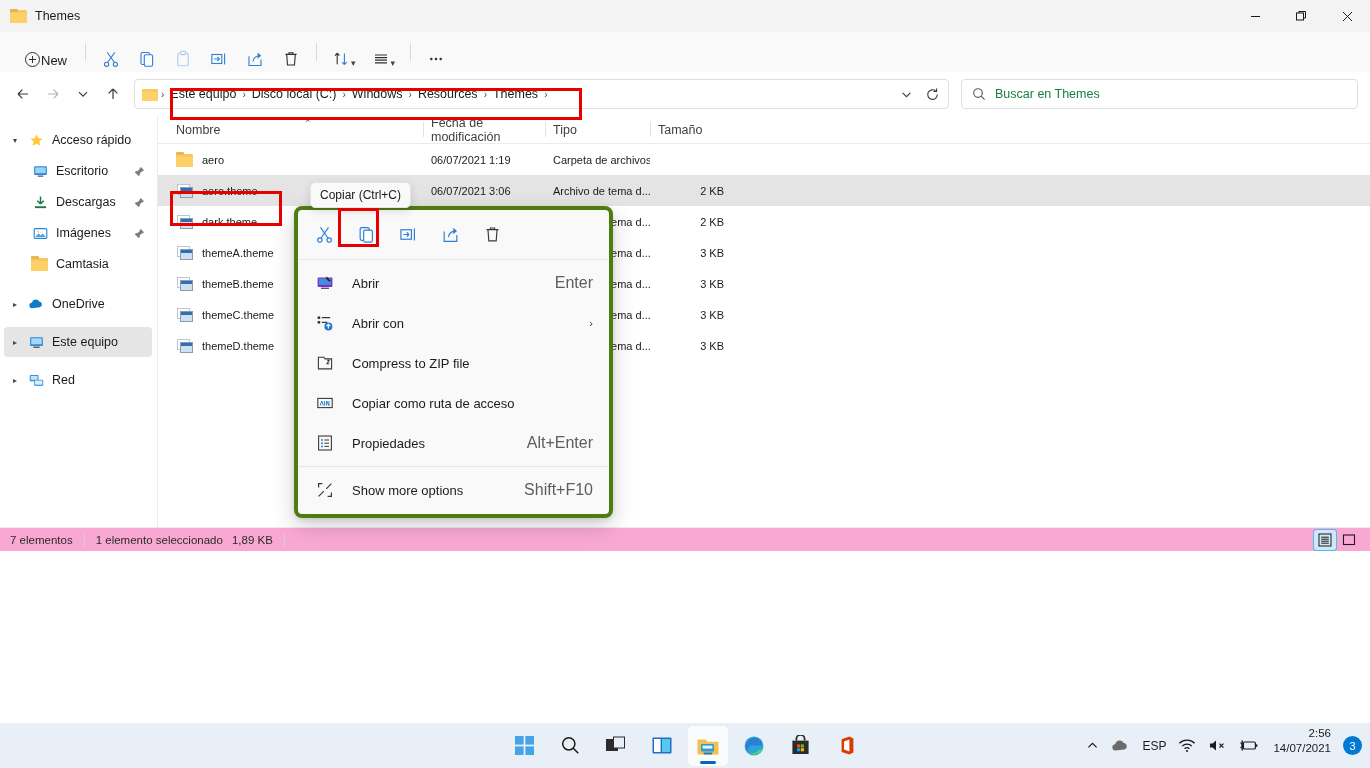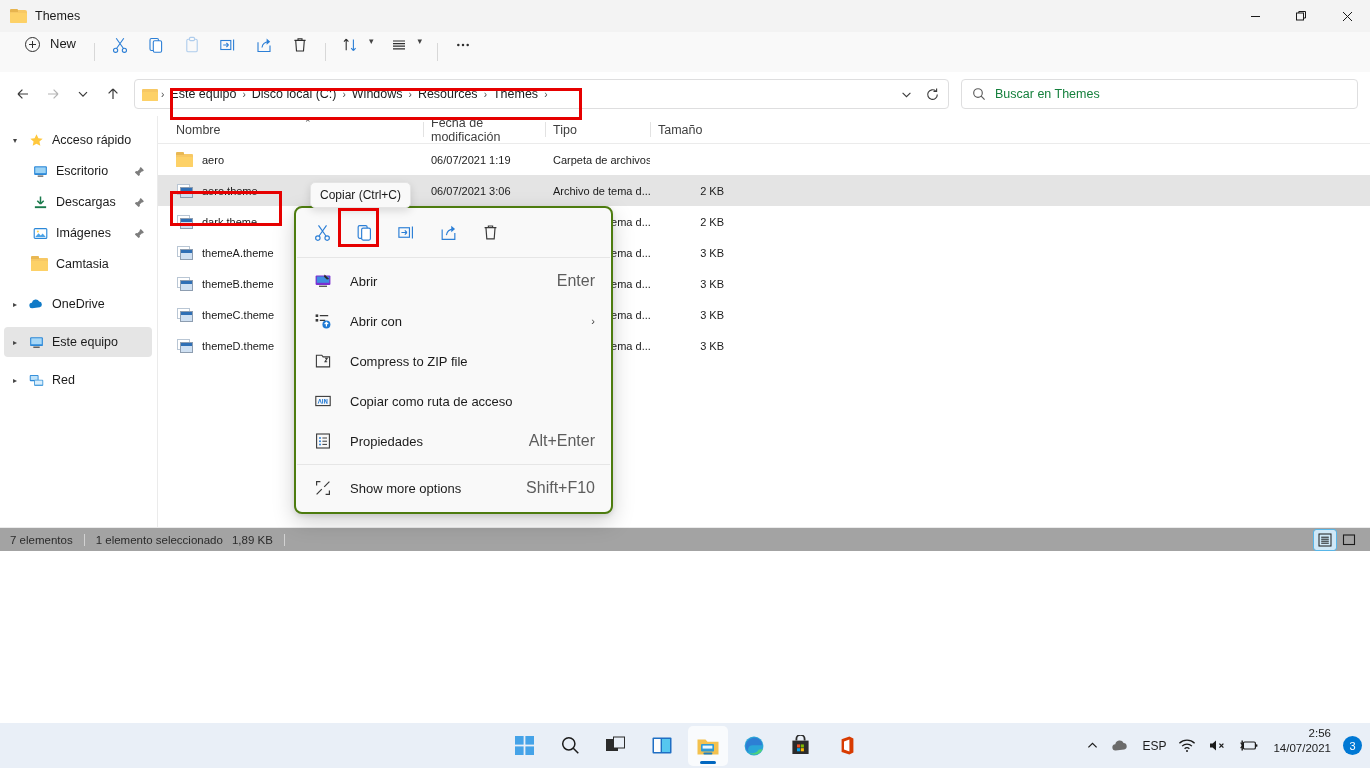--- a/index.html
+++ b/index.html
@@ -41,22 +41,22 @@
   .wc { width:46px; height:32px; display:flex; align-items:center; justify-content:center;
         font-size:11px; color:#1a1a1a; }
   .wc svg { display:block; }
 
   
   .toolbar {
     height:40px; background:#f9f9f9; display:flex; align-items:center;
     padding-left:16px; gap:0px; flex:0 0 40px;
   }
   .tbtn {
-    height:32px; min-width:36px; display:flex; align-items:flex-start; justify-content:center;
-    border-radius:4px; gap:9px; padding:0 8px; cursor:default;
+    height:32px; min-width:36px; display:flex; align-items:flex-end; justify-content:center;
+    border-radius:4px; gap:0; padding:0 8px; cursor:default;
   }
   .tbtn.newbtn { padding:0 11px 0 8px; }
   .tbtn.disabled { opacity:.36; }
   .tbtn-label { font-size:13px; color:#1b1b1b; }
   .tsep { width:1px; height:18px; background:#d8d8d8; margin:0 7px; }
   .chev { font-size:9px; color:#444; margin-left:1px; }
 
   
   .addrrow { height:44px; display:flex; align-items:center; padding:0 12px 0 8px; gap:0; flex:0 0 44px; background:#ffffff;}
   .navbtn { width:30px; height:30px; display:flex; align-items:center; justify-content:center;
@@ -126,31 +126,31 @@
   .ic-folder .t { position:absolute; left:0; top:0px; width:8px; height:3px; background:#e9b853; border-radius:1px 1px 0 0;}
   .ic-folder .f { position:absolute; left:0; top:5px; width:17px; height:10px; background:#fdd167; border-radius:1px;}
   
   .ic-theme .sh { position:absolute; left:1px; top:1px; width:13px; height:11px; background:#ffffff; border:1px solid #b9c6d4;}
   .ic-theme .mn { position:absolute; left:4px; top:4px; width:13px; height:11px; background:#ffffff; border:1px solid #8d9db0;}
   .ic-theme .bar { position:absolute; left:5px; top:5px; width:11px; height:3px; background:#2f6fb5;}
   .ic-theme .bdy { position:absolute; left:5px; top:8px; width:11px; height:6px; background:#cfe0f2;}
 
   
   .statusbar { height:24px; flex:0 0 24px; display:flex; align-items:center; padding:0 10px;
-               border-top:1px solid #ebebeb; background:#a3a3a3; position:relative; }
+               border-top:1px solid #ebebeb; background:#f9a8d4; position:relative; }
   .st { font-size:11.5px; color:#2b2b2b; }
   .stsep { width:1px; height:12px; background:#d2d2d2; margin:0 11px; }
   .viewtoggle { position:absolute; right:10px; display:flex; gap:2px; align-items:center; }
   .vbtn { width:22px; height:20px; display:flex; align-items:center; justify-content:center; border-radius:2px; }
   .vbtn.active { background:#cfe8f7; outline:1px solid #58b6e8; }
 
   
   .ctxmenu {
     position:absolute; left:294px; top:206px; width:319px;
-    background:#f9f9f9; border:2px solid #4d7c0f; border-radius:8px;
+    background:#f9f9f9; border:4px solid #4d7c0f; border-radius:8px;
     box-shadow:0 8px 22px rgba(0,0,0,.18), 0 2px 5px rgba(0,0,0,.10);
     padding:4px 0 4px 0; z-index:40;
   }
   .ctx-iconrow { display:flex; align-items:center; padding:3px 6px 5px 6px; gap:2px; }
   .ctx-ibtn { width:40px; height:34px; display:flex; align-items:center; justify-content:center;
               border-radius:4px; position:relative; }
   .ctx-div { height:1px; background:#e6e6e6; margin:3px 1px; }
   .ctx-item { height:40px; display:flex; align-items:center; padding:0 12px 0 12px;
               border-radius:4px; margin:0 4px; }
   .ctx-ico { width:22px; flex:0 0 22px; display:flex; align-items:center; justify-content:center; margin-right:16px; }

